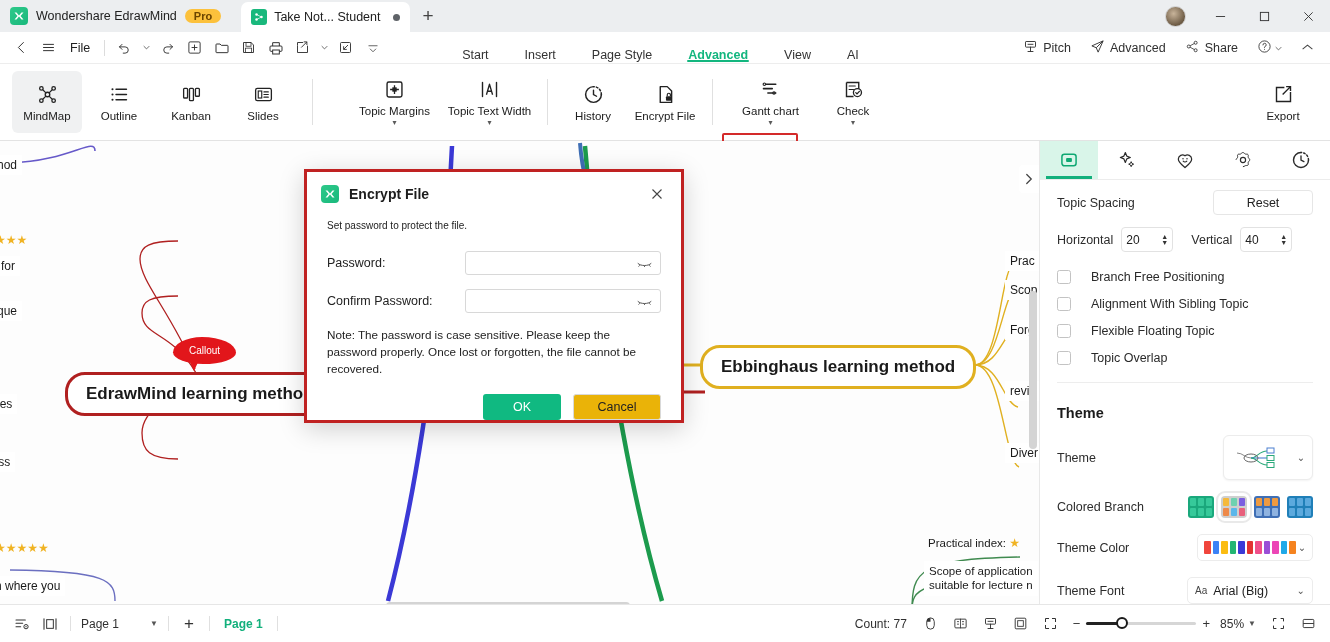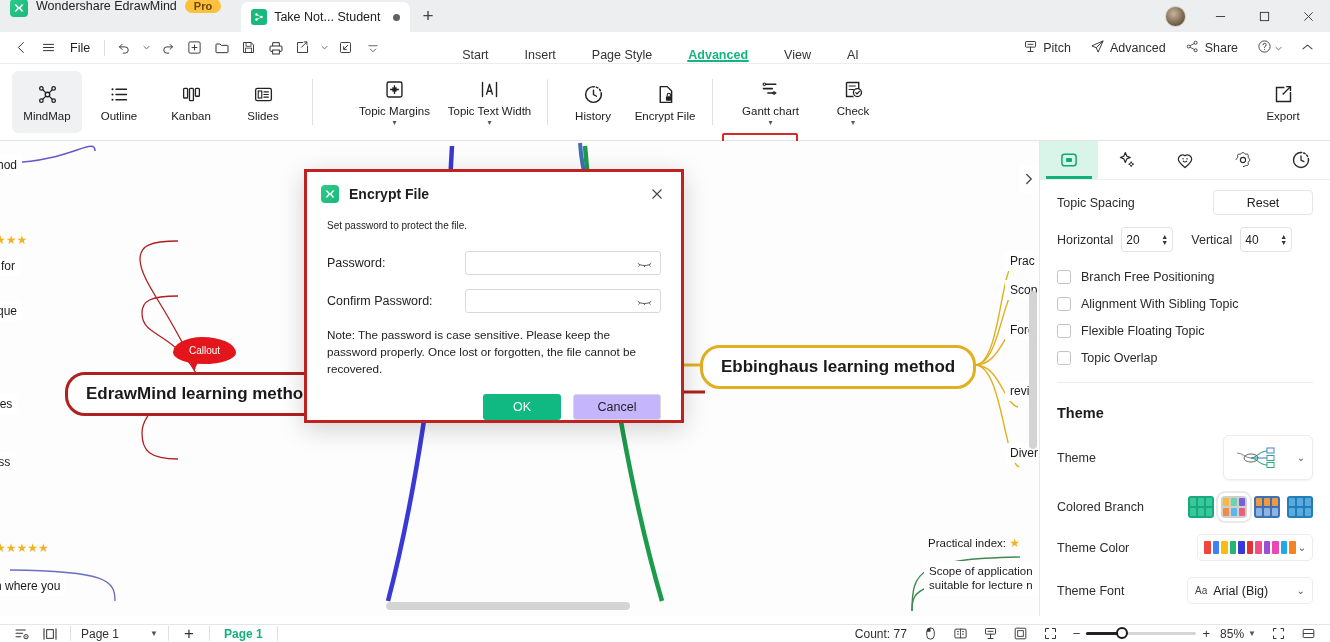--- a/index.html
+++ b/index.html
@@ -14,21 +14,21 @@
   }
 
   
   .titlebar {
     height: 32px; width: 100%;
     background: #eceef0;
     display: flex; align-items: flex-end;
     position: relative;
   }
   .app-tab {
-    display: flex; align-items: flex-start; gap: 8px;
+    display: flex; align-items: center; gap: 8px;
     height: 33px; padding: 0 14px 0 10px;
     font-size: 12.5px;
   }
   .app-logo {
     width: 18px; height: 18px; border-radius: 4px;
     background: linear-gradient(135deg,#2ec98a,#19b87c);
     display: flex; align-items: center; justify-content: center;
     color: #fff; font-size: 11px; font-weight: bold;
     flex: none;
   }
@@ -210,21 +210,21 @@
     font-size: 12.5px; display: flex; align-items: center; justify-content: center;
     color: #222;
   }
   .spin {
     width: 52px; height: 25px; border: 1px solid #e2e2e2; border-radius: 4px;
     display: flex; align-items: center; padding: 0 4px; font-size: 12px;
     background: #fff; margin-left: 8px;
   }
   .spin .val { flex: 1; }
   .spin .arrows { display:flex; flex-direction: column; font-size: 7px; color: #333; line-height: 6px; }
-  .cbrow { display: flex; align-items: center; gap: 10px; margin-bottom: 13px; }
+  .cbrow { display: flex; align-items: center; gap: 20px; margin-bottom: 13px; }
   .cbox {
     width: 14px; height: 14px; border: 1.3px solid #c3c3c3; border-radius: 2.5px;
     background: #fff; flex: none;
   }
   .cblabel { font-size: 12.5px; color: #2a2a2a; }
   .divider { height: 1px; background: #ededed; margin: 4px 17px 0 17px; }
   .ptitle { font-size: 14.5px; font-weight: bold; color: #1b1b1b; margin: 12px 0 14px 0; }
   .theme-preview {
     margin-left: auto; width: 90px; height: 45px;
     border: 1px solid #ececec; border-radius: 6px; background: #fff;
@@ -247,21 +247,21 @@
   .swatch { width: 8px; height: 13px; border-radius: 1px; }
   .font-box {
     margin-left: auto; width: 126px; height: 27px;
     border: 1px solid #ececec; border-radius: 5px; background: #fff;
     display: flex; align-items: center; padding: 0 7px; gap: 6px;
     font-size: 12.5px;
   }
 
   
   .statusbar {
-    position: absolute; left: 0; right: 0; bottom: 0; height: 18px;
+    position: absolute; left: 0; right: 0; bottom: 0; height: 38px;
     background: #fff; border-top: 1px solid #e6e6e6;
     display: flex; align-items: center; font-size: 12px; color: #303030;
     padding: 0 8px;
   }
   .sicon { width: 28px; height: 24px; display:flex;align-items:center;justify-content:center; color:#333; }
   .ssep { width: 1px; height: 15px; background: #e0e0e0; margin: 0 6px; }
   .page-select {
     display: flex; align-items: center; width: 85px;
     font-size: 12px; padding: 0 4px;
   }
@@ -298,21 +298,21 @@
     background: #fff; display: flex; align-items: center; padding: 0 8px;
   }
   .eye { margin-left: auto; color: #444; font-size: 11px; }
   .dlg-note { font-size: 11.7px; color: #222; line-height: 1.45; margin-top: 4px; }
   .dlg-actions { display: flex; justify-content: flex-end; gap: 12px; margin-top: 16px; }
   .btn-ok {
     width: 78px; height: 26px; background: #10b981; color: #fff;
     border-radius: 3px; font-size: 12.5px; display:flex;align-items:center;justify-content:center;
   }
   .btn-cancel {
-    width: 88px; height: 26px; background: #c4b5fd; color: #222; border: 1px solid #d9d9d9;
+    width: 88px; height: 26px; background: #eab308; color: #222; border: 1px solid #d9d9d9;
     border-radius: 3px; font-size: 12.5px; display:flex;align-items:center;justify-content:center;
   }
 </style>
 </head>
 <body>
 
 <div class="titlebar">
   <div class="app-tab">
     <span class="app-logo">
       <svg width="12" height="12" viewBox="0 0 24 24">

